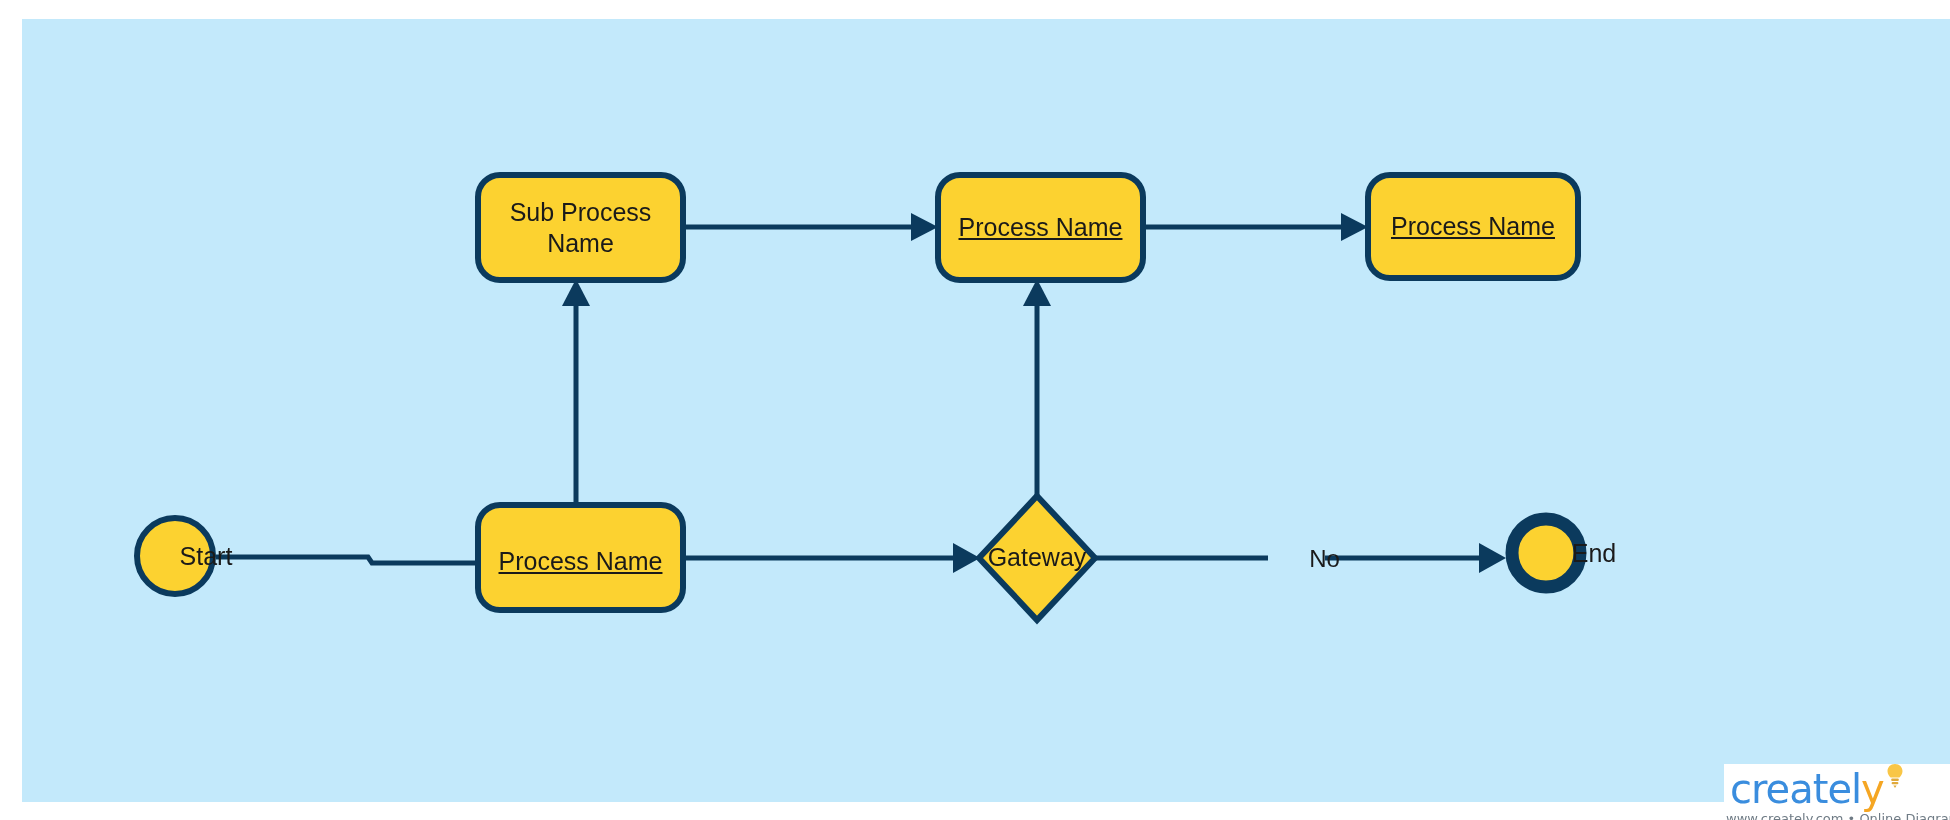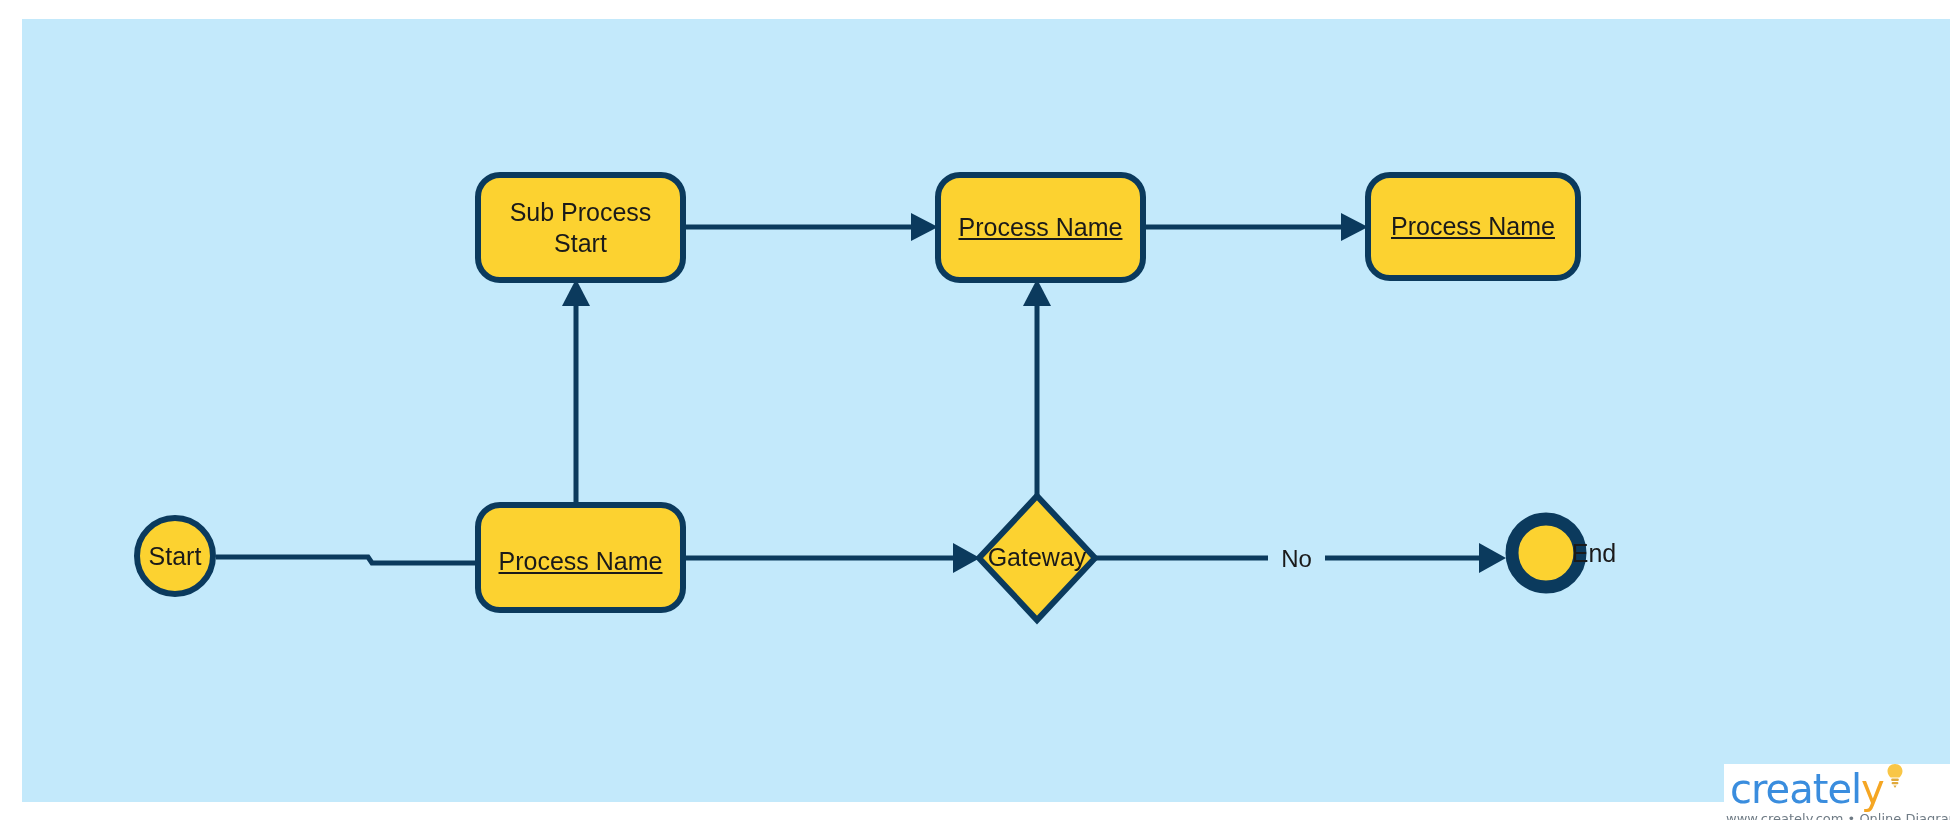--- a/index.html
+++ b/index.html
@@ -165,35 +165,35 @@
     <g>
       <circle cx="175" cy="556" r="38" fill="#fcd230" stroke="#0b3a5d" stroke-width="6"></circle>
     </g>
 
     <g>
       <circle cx="1546" cy="553" r="34" fill="#fcd230" stroke="#0b3a5d" stroke-width="13"></circle>
     </g>
   </svg>
 
   <div class="node-label lbl-sub" style="left:478px; top:175px; width:205px; height:105px;">Sub Process
-Start</div>
+Name</div>
 
   <div class="node-label lbl-process" style="left:938px; top:175px; width:205px; height:105px;">Process Name</div>
 
   <div class="node-label lbl-process" style="left:1368px; top:175px; width:210px; height:103px;">Process Name</div>
 
   <div class="node-label lbl-process" style="left:478px; top:509px; width:205px; height:105px;">Process Name</div>
 
   <div class="node-label lbl-gateway" style="left:947px; top:535px; width:180px; height:45px;">Gateway</div>
 
-  <div class="node-label lbl-terminal" style="left:135px; top:534px; width:80px; height:45px;">Start</div>
+  <div class="node-label lbl-terminal" style="left:135px; top:534px; width:80px; height:45px;padding-left:31px;">Start</div>
 
   <div class="node-label lbl-terminal" style="left:1506px; top:531px; width:80px; height:45px;margin-left:48px;">End</div>
 
-  <div class="node-label lbl-edge" style="left:1268px; top:536px; width:57px; height:45px;text-align:center;">No</div>
+  <div class="node-label lbl-edge" style="left:1296px; top:536px; width:57px; height:45px;text-align:center;">No</div>
 
   <div id="watermark">
     <div id="wm-word"><span class="wm-blue">creat</span><span class="wm-blue">e</span><span class="wm-blue">l</span><span class="wm-orange">y</span></div>
 
     <svg id="wm-bulb" viewBox="0 0 20 26">
       <path d="M10 1 C5.5 1 2.5 4.2 2.5 8.2 C2.5 11.2 4.4 13 5.6 14.6 L14.4 14.6 C15.6 13 17.5 11.2 17.5 8.2 C17.5 4.2 14.5 1 10 1 Z" fill="#f9c646"></path>
       <rect x="6.2" y="15.6" width="7.6" height="2.3" rx="1" fill="#e0a93a"></rect>
       <rect x="6.6" y="19" width="6.8" height="2.3" rx="1" fill="#e0a93a"></rect>
       <path d="M8.4 22.6 L11.6 22.6 L10 25 Z" fill="#e0a93a"></path>
     </svg>

